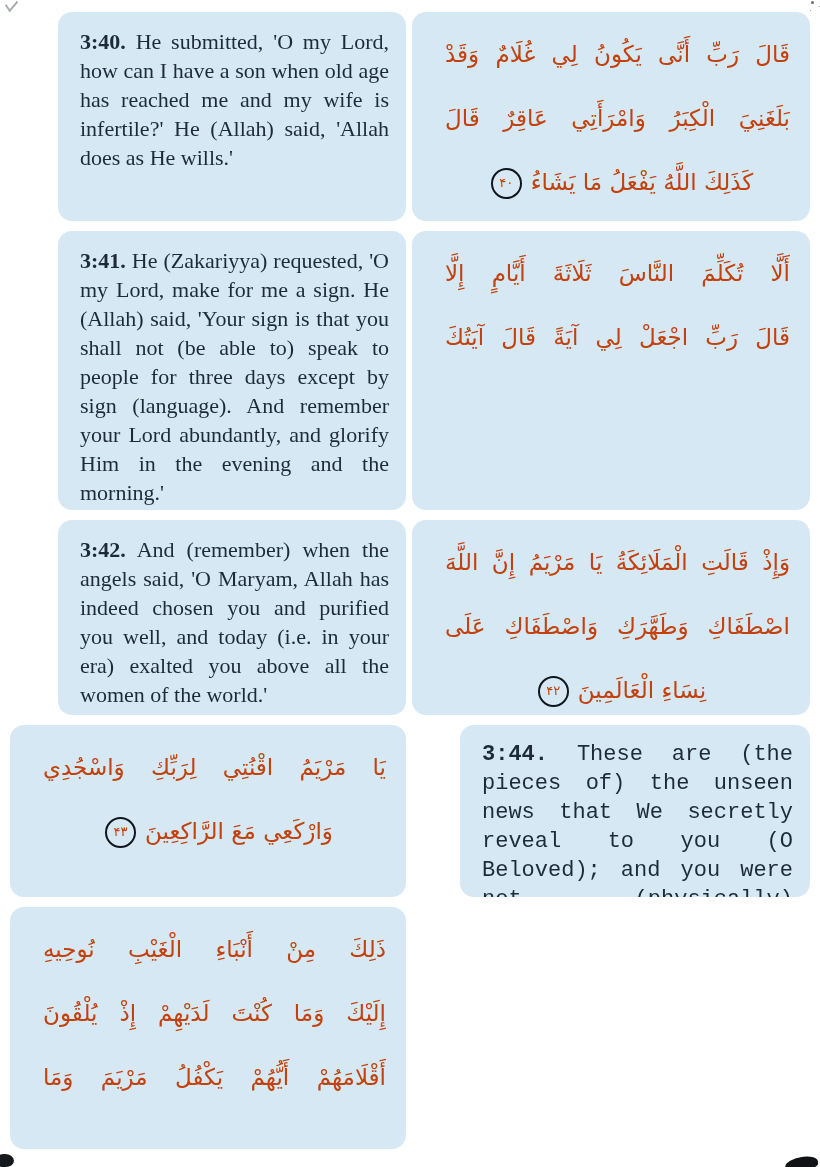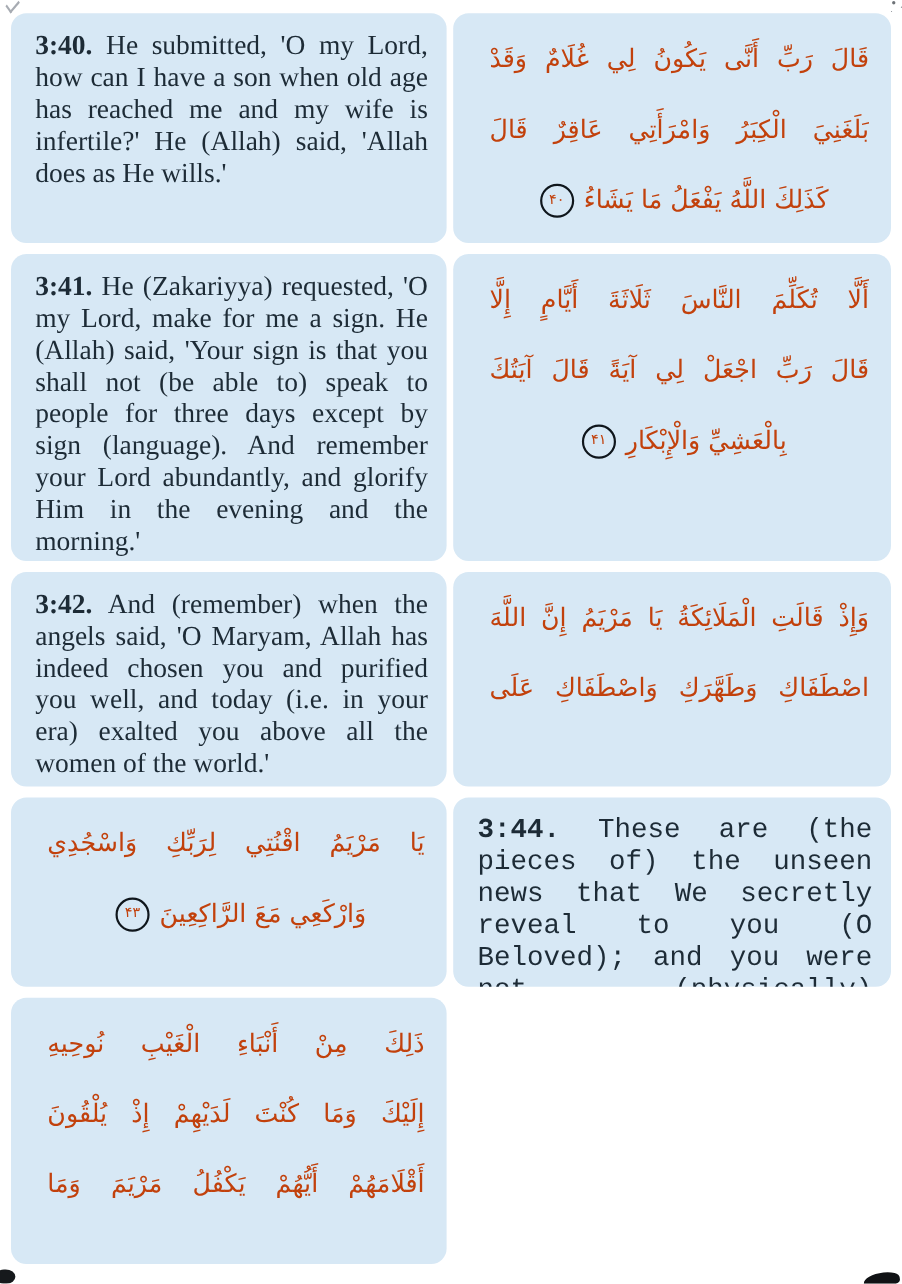--- a/index.html
+++ b/index.html
@@ -18,24 +18,25 @@
     row-gap:10px;
     padding:12px 10px 0 10px;
   }
   .cell{
     background:#d7e8f5;
     border-radius:14px;
     overflow:hidden;
   }
   .en{
     padding:15px 17px 0 22px;
-    font-size:25px;
+    font-size:22px;
     line-height:29px;
     text-align:justify;
     color:#1d2b36;
+    margin-left:48px;
   }
   .en p{margin:0;}
   .en .ref{font-weight:bold;}
   .en p.cont{text-align-last:justify;font-family:Liberation Mono, monospace;}
   .ar{
     direction:rtl;
     padding:10px 20px 0 33px;
     font-family:"DejaVu Sans", sans-serif;
     font-weight:normal;
     font-size:23px;
@@ -103,29 +104,29 @@
       <div class="ar-line">بَلَغَنِيَ الْكِبَرُ وَامْرَأَتِي عَاقِرٌ قَالَ</div>
       <div class="ar-line last"><span>كَذَلِكَ اللَّهُ يَفْعَلُ مَا يَشَاءُ</span><span class="ayah">۴۰</span></div>
     </section>
 
     <section class="cell en">
       <p><span class="ref">3:41.</span> <span>He (Zakariyya) requested, 'O my Lord, make for me a sign. He (Allah) said, 'Your sign is that you shall not (be able to) speak to people for three days except by sign (language). And remember your Lord abundantly, and glorify Him in the evening and the morning.'</span></p>
     </section>
     <section class="cell ar">
       <div class="ar-line">أَلَّا تُكَلِّمَ النَّاسَ ثَلَاثَةَ أَيَّامٍ إِلَّا</div>
       <div class="ar-line">قَالَ رَبِّ اجْعَلْ لِي آيَةً قَالَ آيَتُكَ</div>
-      <div class="ar-line last"><span>بِالْعَشِيِّ وَالْإِبْكَارِ</span><span class="ayah"><span>۴۱</span></span></div>
     </section>
 
     <section class="cell en">
       <p><span class="ref">3:42.</span> <span>And (remember) when the angels said, 'O Maryam, Allah has indeed chosen you and purified you well, and today (i.e. in your era) exalted you above all the women of the world.'</span></p>
     </section>
     <section class="cell ar">
       <div class="ar-line">وَإِذْ قَالَتِ الْمَلَائِكَةُ يَا مَرْيَمُ إِنَّ اللَّهَ</div>
       <div class="ar-line">اصْطَفَاكِ وَطَهَّرَكِ وَاصْطَفَاكِ عَلَى</div>
+      <div class="ar-line last"><span>نِسَاءِ الْعَالَمِينَ</span><span class="ayah">۴۲</span></div>
     </section>
 
     <section class="cell ar">
       <div class="ar-line">يَا مَرْيَمُ اقْنُتِي لِرَبِّكِ وَاسْجُدِي</div>
       <div class="ar-line last"><span>وَارْكَعِي مَعَ الرَّاكِعِينَ</span><span class="ayah">۴۳</span></div>
     </section>
 
     <section class="cell en">
       <p class="cont"><span class="ref">3:44.</span> <span>These are (the pieces of) the unseen news that We secretly reveal to you (O Beloved); and you were not (physically) present with them when they were casting lots with their pens as to who should have the guardianship of Maryam, nor were you</span></p>
     </section>

